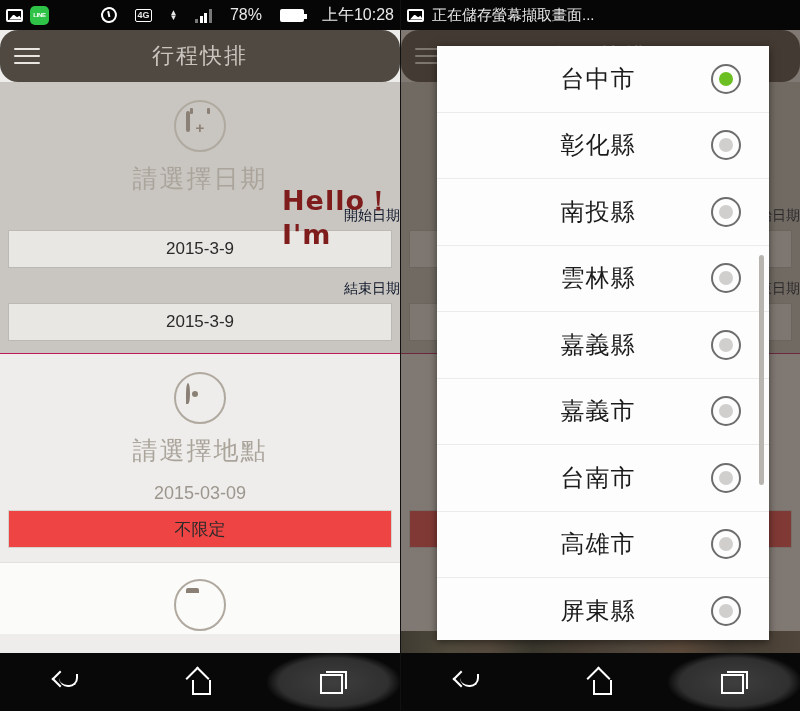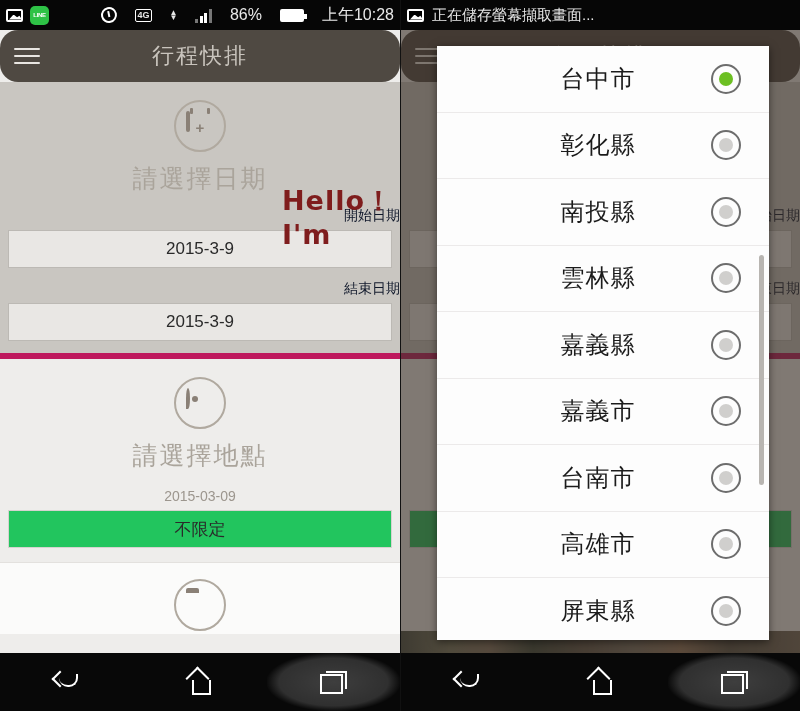--- a/index.html
+++ b/index.html
@@ -49,21 +49,21 @@
   }
   .hamburger { width: 26px; margin-left: 14px; cursor: pointer; }
   .hamburger span { display: block; height: 2px; background: #e9e6e2; margin: 5px 0; border-radius: 1px; }
   .appbar-title {
     position: absolute; left: 0; right: 0; text-align: center;
     color: #c9c4bd; font-size: 22px; letter-spacing: 2px; pointer-events: none;
   }
 
   
   .section-date { background: #c9c6c1; padding: 18px 0 12px; }
-  .section-place { background: #eeedeb; padding: 18px 0 14px; border-top: 6px solid #be185d; }
+  .section-place { background: #eeedeb; padding: 18px 0 14px; border-top: 1px solid #be185d; }
   .section-extra { background: #fbfbfa; padding: 16px 0 0; border-top: 1px solid #e3e1de; height: 72px; }
 
   .circ-icon {
     width: 52px; height: 52px; border: 2px solid #b0a99f; border-radius: 50%;
     margin: 0 auto 10px; display: flex; align-items: center; justify-content: center;
   }
   .glyph { width: 28px; height: 26px; position: relative; }
   
   .g-cal { border: 2.5px solid #8a8076; border-radius: 2px; width: 26px; height: 22px; margin-top: 3px; }
   .g-cal:before { content:""; position:absolute; left:4px; top:-5px; width:3px; height:6px; background:#8a8076; border-radius:1px;}
@@ -77,22 +77,22 @@
   .g-folder { width: 28px; height: 21px; background: #8a8076; border-radius: 2px; margin-top: 5px; }
   .g-folder:before { content:""; position:absolute; left:0; top:-4px; width:13px; height:5px; background:#8a8076; border-radius:2px 2px 0 0; }
 
   .hint-title { text-align: center; color: #aaa49b; font-size: 25px; letter-spacing: 2px; }
   .field-label { text-align: right; color: #0f172a; font-size: 14px; margin: 12px 0 5px; }
   .field-box {
     margin: 0 8px; height: 38px; background: #e9e7e4; border: 1px solid #bcb9b4;
     display: flex; align-items: center; justify-content: center;
     font-size: 17px; color: #2a2a2a; cursor: pointer;
   }
-  .section-place .field-box { background: #22c55e; border-color: #d6d3cf; }
-  .sub-date { text-align: center; color: #9c968e; font-size: 14px; margin: 16px 0 6px; }
+  .section-place .field-box { background: #ef4444; border-color: #d6d3cf; }
+  .sub-date { text-align: center; color: #9c968e; font-size: 18px; margin: 16px 0 6px; }
 
   
   .navbar {
     position: absolute; bottom: 0; left: 0; width: 400px; height: 58px;
     background: #080808; display: flex; align-items: center; z-index: 50;
   }
   .navbtn { flex: 1; display: flex; align-items: center; justify-content: center; height: 100%; cursor: pointer; }
   .navbtn.hl { background: radial-gradient(ellipse at center, rgba(255,255,255,0.22) 0%, rgba(255,255,255,0.16) 58%, rgba(255,255,255,0) 72%); }
   .nv-back { width: 26px; height: 20px; position: relative; }
   .nv-back:before { content:""; position:absolute; left:5px; top:2px; width:17px; height:11px;
@@ -158,21 +158,21 @@
         <span class="ic-updown">
             <b>▲</b>
             <b>▼</b>
           </span>
         <span class="ic-signal">
             <i></i>
             <i></i>
             <i></i>
             <i></i>
           </span>
-        <span class="sb-pct">86%</span>
+        <span class="sb-pct">78%</span>
         <span class="ic-batt"></span>
         <span class="sb-time">上午10:28</span>
       </div>
     </div>
 
     <div class="appbar">
       <div class="hamburger">
         <span></span>
           <span></span>
           <span></span>

